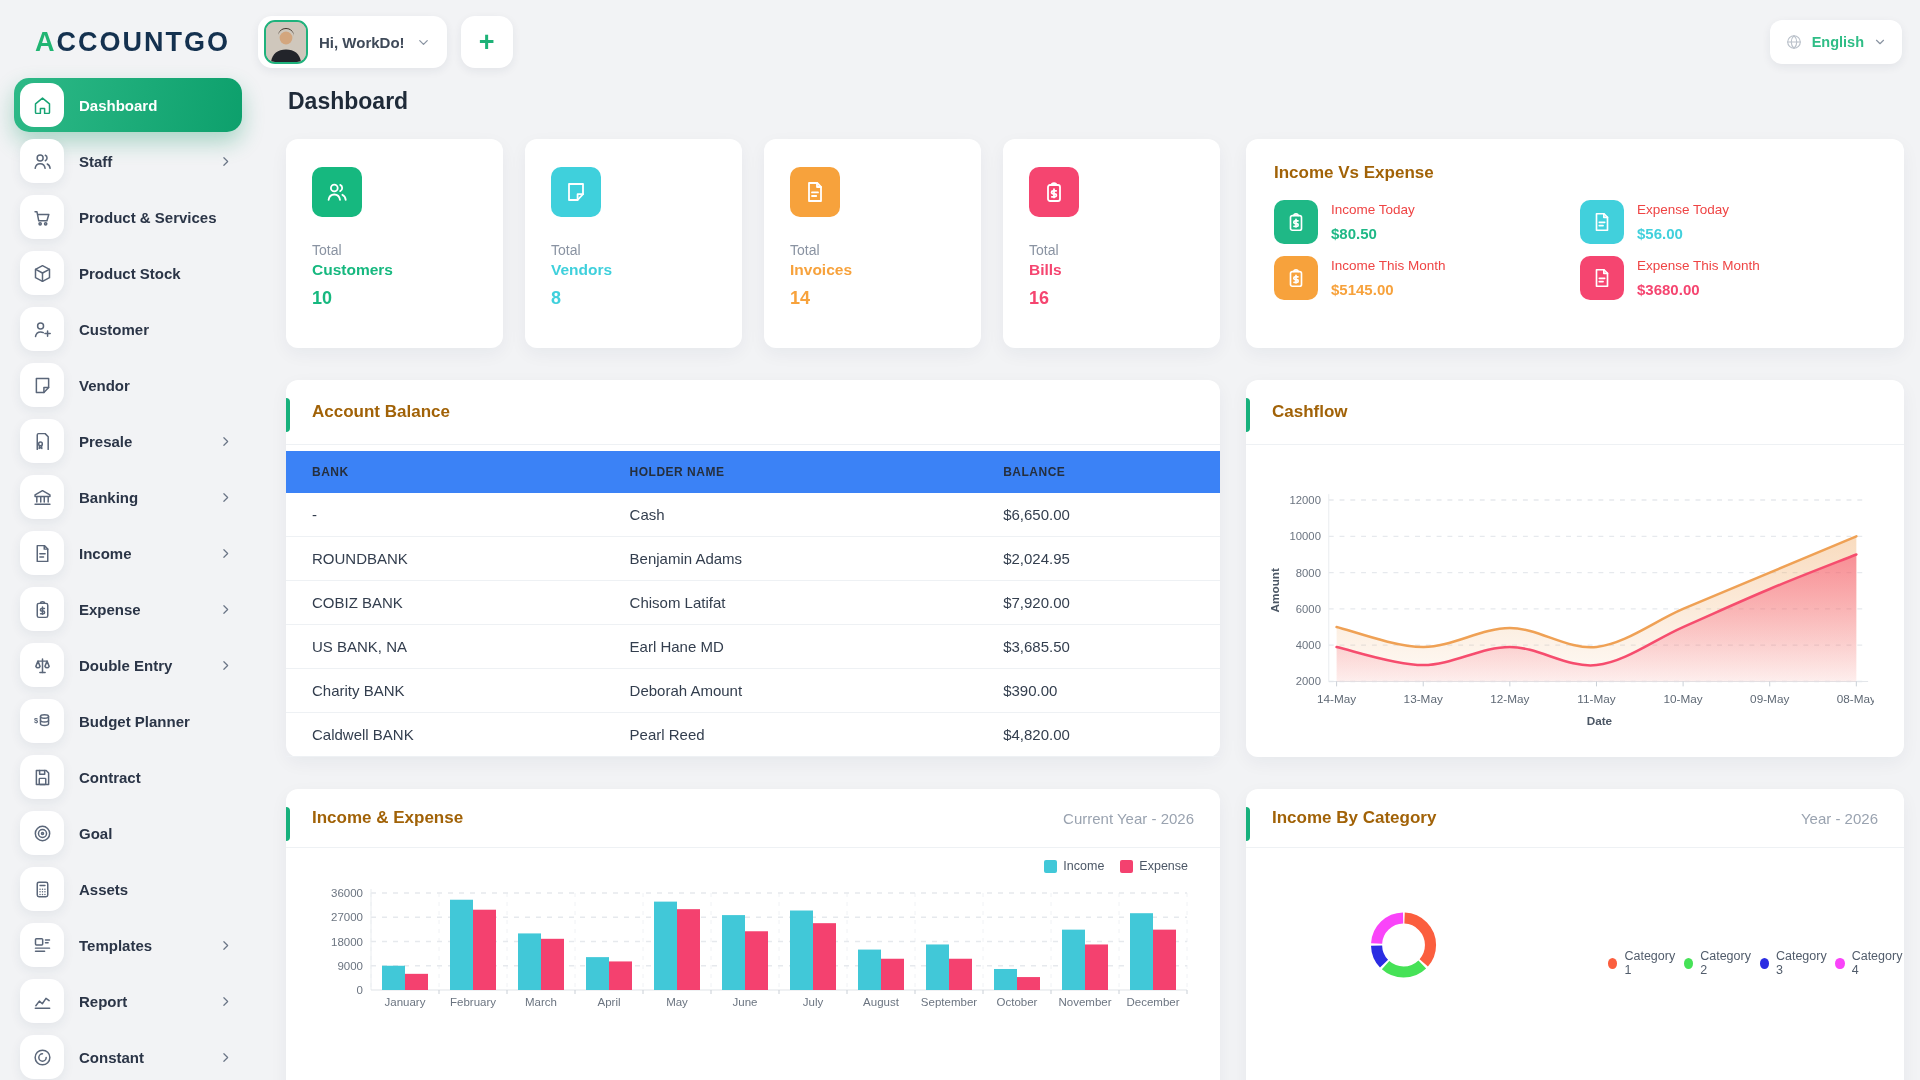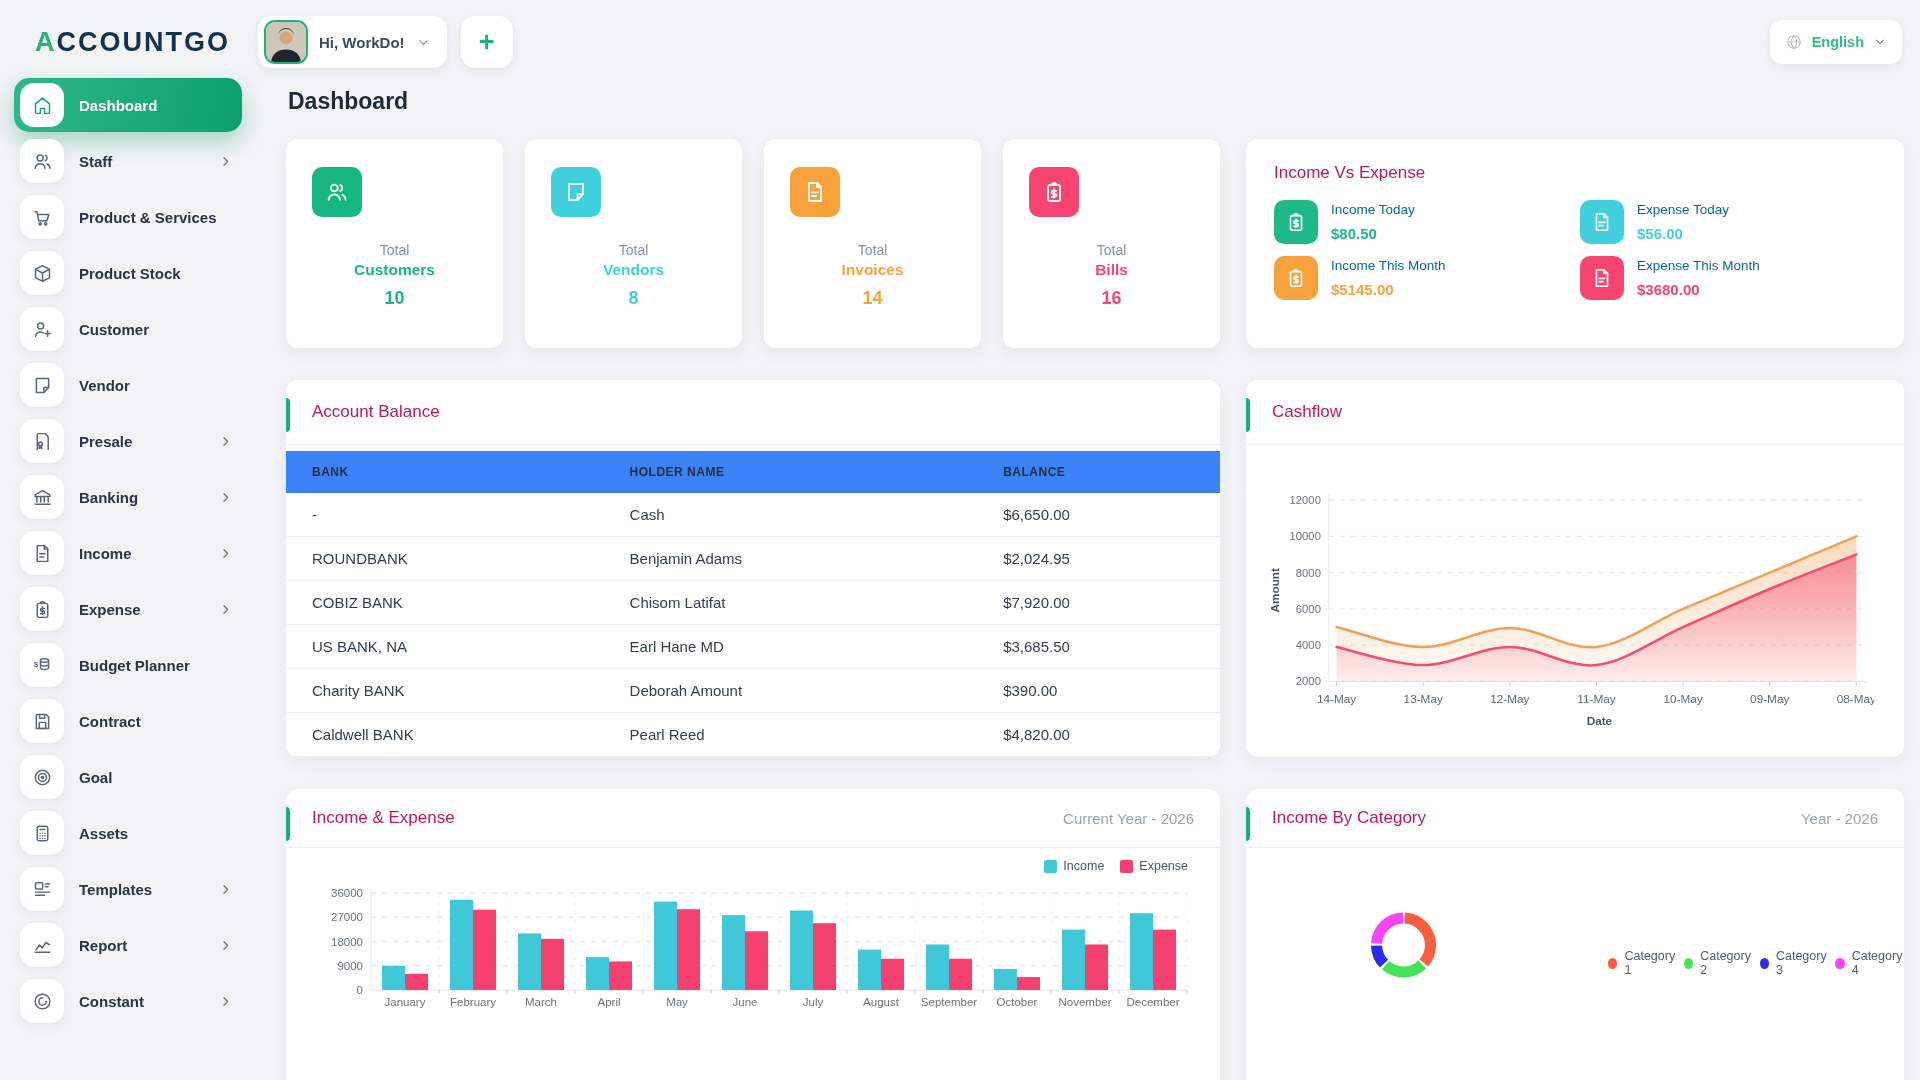--- a/index.html
+++ b/index.html
@@ -30,36 +30,36 @@
   .side-item.active{background:linear-gradient(100deg,#2db987,#0da06c);box-shadow:0 10px 22px rgba(16,150,100,.32);}
   .side-item.active .side-ico{color:#17a474;box-shadow:none;}
   .side-item.active .side-label{color:#fff;}
   
   main{margin-left:256px;padding:0 16px 0 30px;}
   .page-title{font-size:23px;font-weight:bold;color:#1f2a38;margin:18px 0 24px 2px;}
   .grid{display:grid;grid-template-columns:934px 658px;gap:32px 26px;}
   .panel{background:#fff;border-radius:12px;box-shadow:0 6px 18px rgba(25,42,70,.05);position:relative;box-sizing:border-box;}
   .panel.accent::before{content:"";position:absolute;left:0;top:18px;width:4px;height:34px;background:#17b07c;border-radius:0 4px 4px 0;}
   .panel-head{display:flex;align-items:center;justify-content:space-between;padding:22px 26px;border-bottom:1px solid #eef1f4;}
-  .panel-title{font-size:17px;font-weight:normal;color:#be185d;}
+  .panel-title{font-size:17px;font-weight:bold;color:#a16207;}
   .panel-sub{font-size:15px;color:#9aa3b0;}
   
-  .stat-row{display:flex;gap:22px;text-align:center;}
+  .stat-row{display:flex;gap:22px;}
   .stat-card{flex:1;background:#fff;border-radius:12px;box-shadow:0 6px 18px rgba(25,42,70,.05);
              padding:28px 26px;box-sizing:border-box;height:209px;}
   .stat-ico{width:50px;height:50px;border-radius:10px;color:#fff;display:flex;align-items:center;justify-content:center;}
   .stat-prefix{margin-top:25px;font-size:14px;color:#8a93a2;}
   .stat-label{font-size:15.5px;font-weight:bold;margin-top:3px;}
   .stat-value{font-size:18px;font-weight:bold;margin-top:9px;}
   
   .ive-panel{padding:24px 28px;height:209px;}
   .ive-grid{display:grid;grid-template-columns:1fr 1fr;gap:12px 10px;margin-top:17px;}
   .metric{display:flex;gap:13px;align-items:center;}
   .metric-ico{width:44px;height:44px;border-radius:10px;color:#fff;display:flex;align-items:center;justify-content:center;flex:none;}
-  .metric-label{font-size:13.5px;color:#0369a1;}
+  .metric-label{font-size:13.5px;color:#ef4444;}
   .metric-value{font-size:15px;font-weight:bold;margin-top:8px;}
   
   table{width:100%;border-collapse:collapse;table-layout:fixed;margin-top:6px;}
   thead th{background:#3b82f6;text-align:left;font-size:12px;letter-spacing:.5px;color:#252f3e;
            padding:14px 26px;font-weight:bold;}
   tbody td{font-size:15px;color:#333e4e;padding:13px 26px;border-bottom:1px solid #eef1f4;}
   
   .cashflow-body{padding:34px 14px 0 20px;}
   .ie-body{padding:2px 24px 0 24px;}
   .ie-legend{display:flex;justify-content:flex-end;gap:16px;align-items:center;padding:9px 8px 0 0;}
@@ -223,20 +223,37 @@
     <div class="side-item">
        <span class="side-ico">
         <svg width="21" height="21" viewBox="0 0 24 24" fill="none" stroke="currentColor" stroke-width="1.7" stroke-linecap="round" stroke-linejoin="round">
           <rect x="6" y="5" width="12" height="16" rx="2"></rect>
           <path d="M9.7 5a2.3 1.9 0 0 1 4.6 0"></path>
           <path d="M12 9.2v8.2"></path>
           <path d="M14.2 10.8h-3.1a1.5 1.5 0 0 0 0 3h1.8a1.5 1.5 0 0 1 0 3H9.8"></path>
         </svg>
       </span>
        <span class="side-label">Expense</span>
+      <span class="side-chev">
+        <svg width="13" height="13" viewBox="0 0 24 24" fill="none" stroke="currentColor" stroke-width="2.2" stroke-linecap="round" stroke-linejoin="round">
+          <path d="m9 5 7 7-7 7"></path>
+        </svg>
+      </span>
+     </div>
+    <div class="side-item">
+       <span class="side-ico">
+        <svg width="21" height="21" viewBox="0 0 24 24" fill="none" stroke="currentColor" stroke-width="1.7" stroke-linecap="round" stroke-linejoin="round">
+          <path d="M12 4.5V20"></path>
+          <path d="M6.8 7h10.4"></path>
+          <path d="M6.8 7 4.4 13a2.6 2.6 0 0 0 4.8 0Z"></path>
+          <path d="M17.2 7l-2.4 6a2.6 2.6 0 0 0 4.8 0Z"></path>
+          <path d="M9 20h6"></path>
+        </svg>
+      </span>
+       <span class="side-label">Double Entry</span>
       <span class="side-chev">
         <svg width="13" height="13" viewBox="0 0 24 24" fill="none" stroke="currentColor" stroke-width="2.2" stroke-linecap="round" stroke-linejoin="round">
           <path d="m9 5 7 7-7 7"></path>
         </svg>
       </span>
      </div>
     <div class="side-item">
        <span class="side-ico">
         <svg width="21" height="21" viewBox="0 0 24 24" fill="none" stroke="currentColor" stroke-width="1.7" stroke-linecap="round" stroke-linejoin="round">
           <text x="2.4" y="13.4" font-size="8.5" font-weight="bold" stroke="none" fill="currentColor">$</text>

